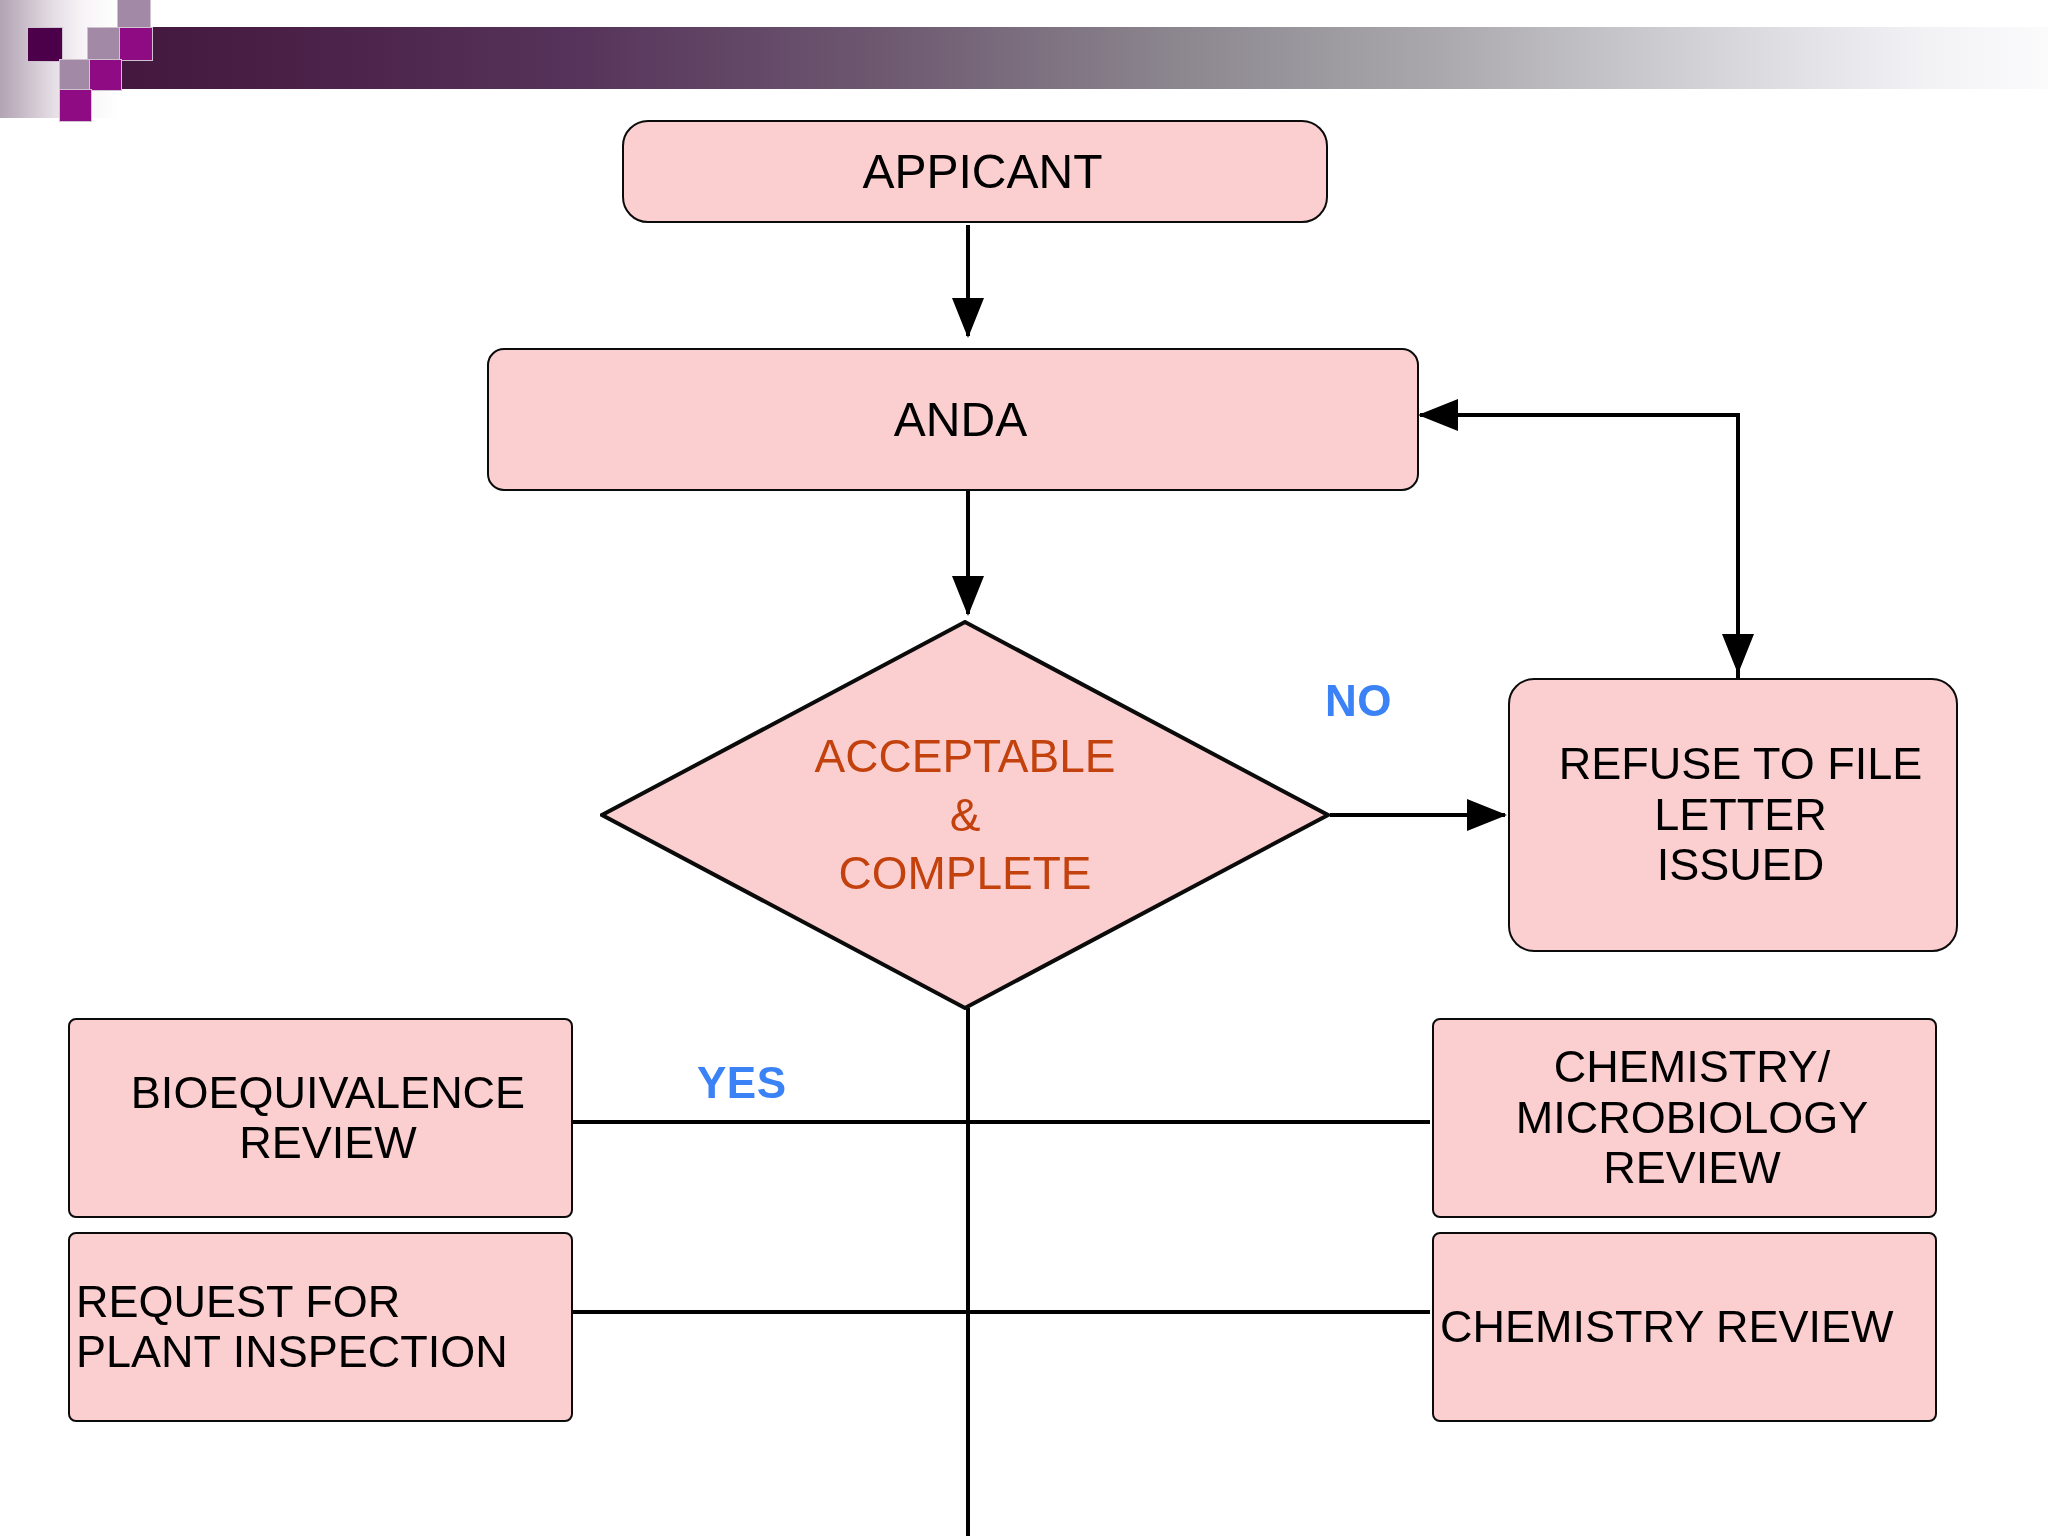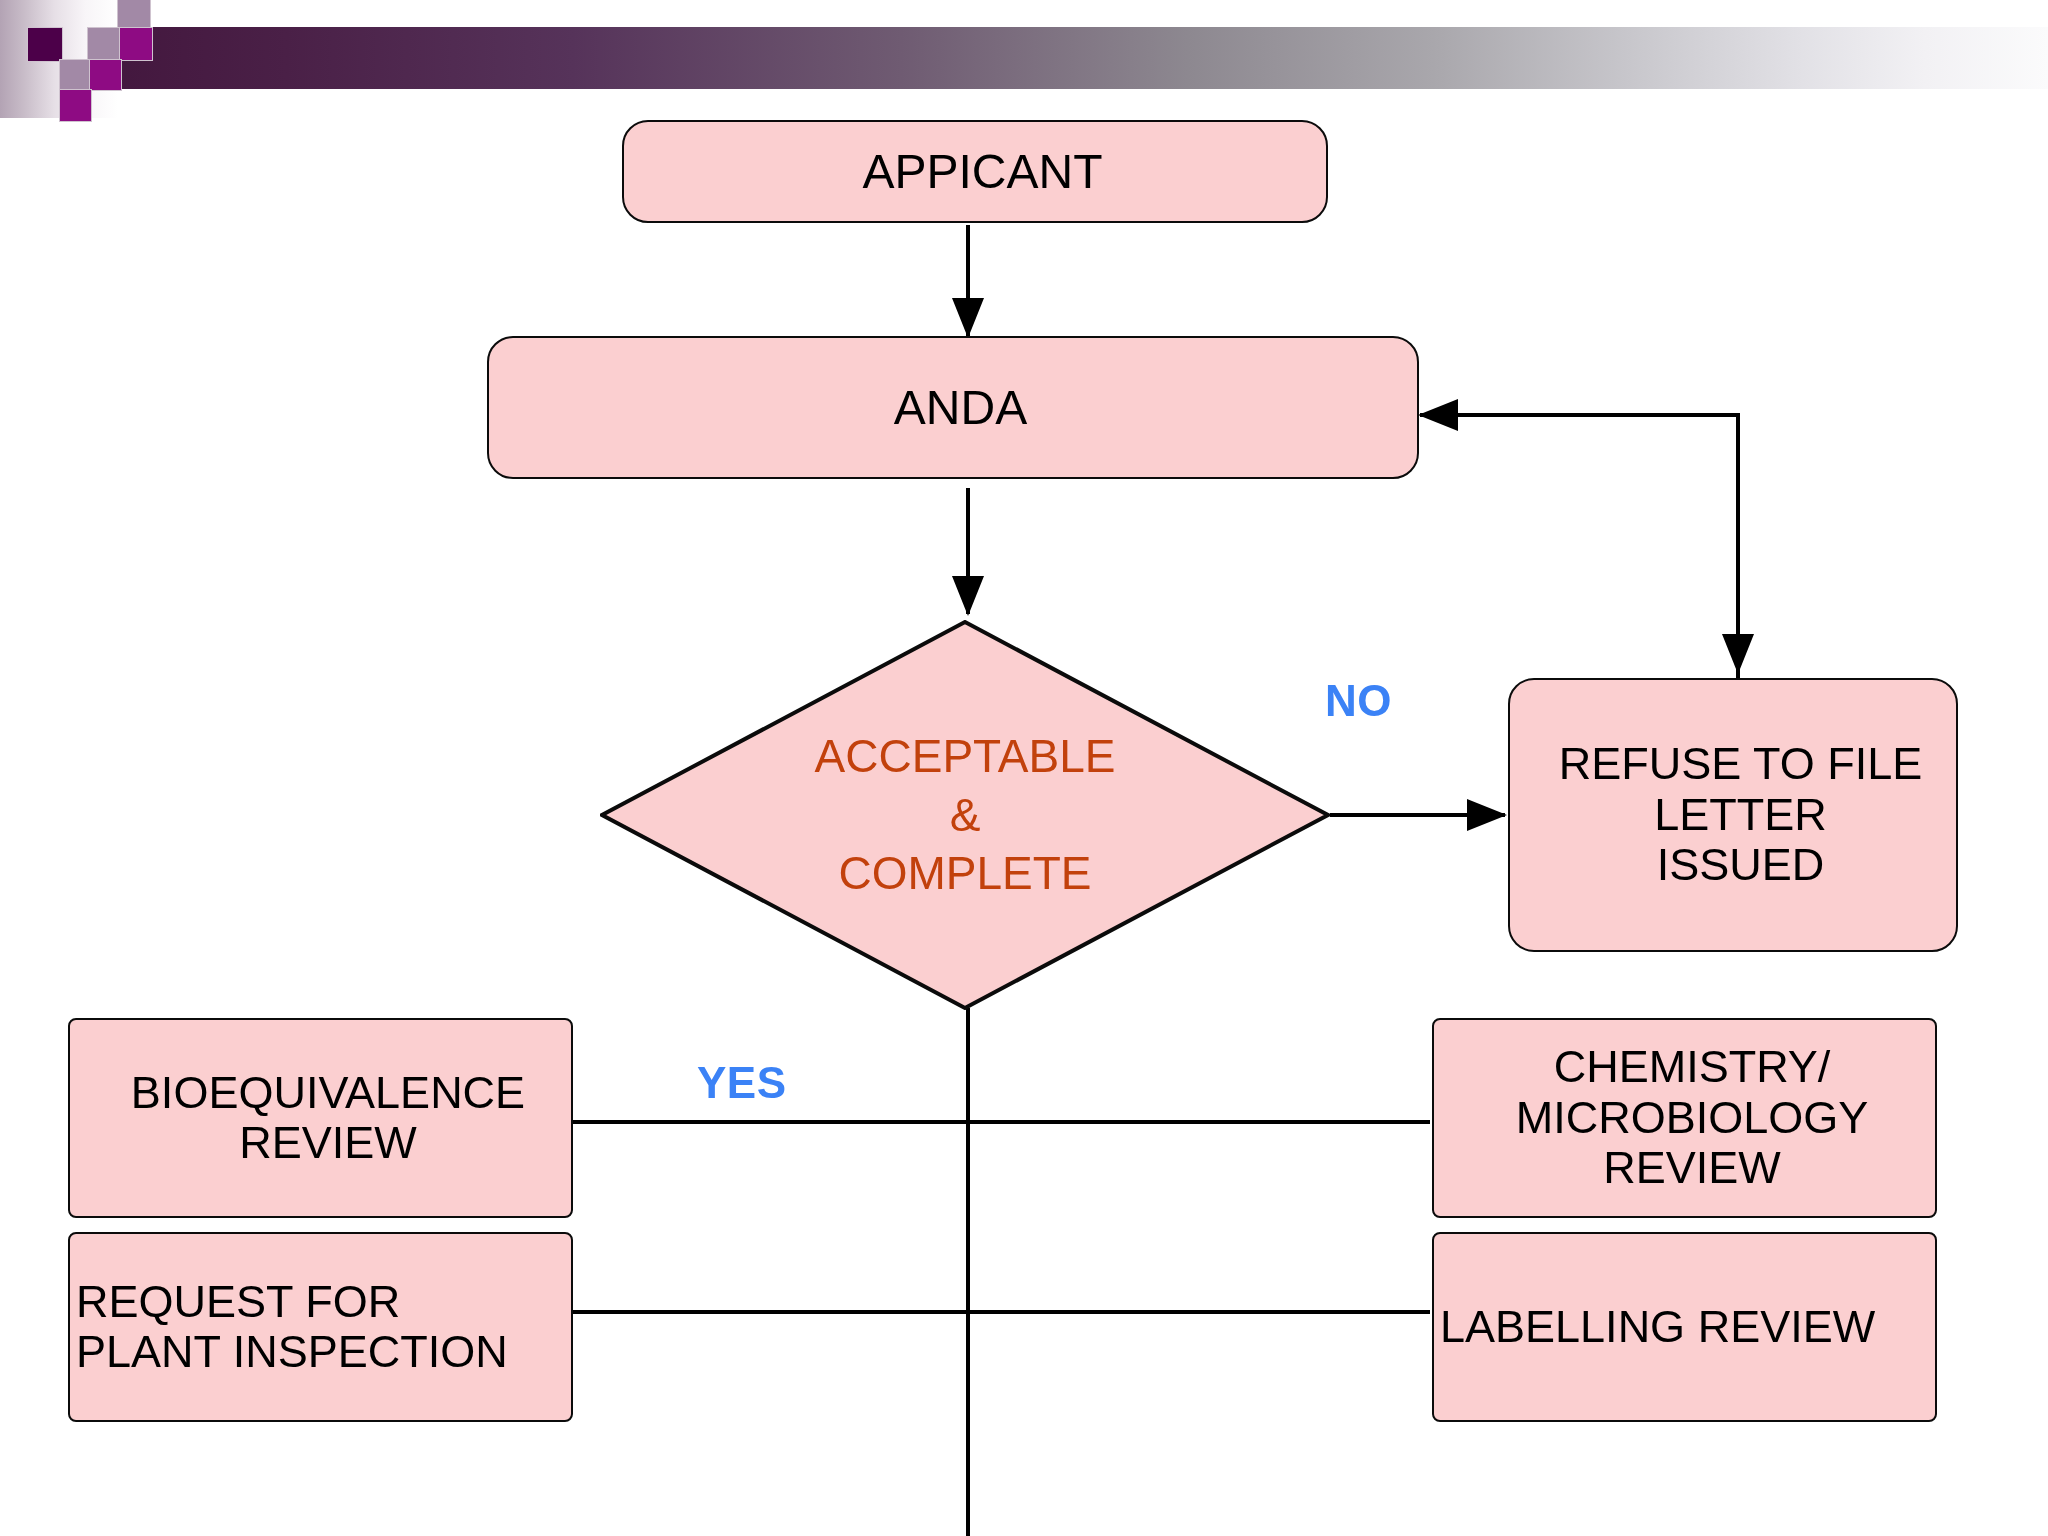--- a/index.html
+++ b/index.html
@@ -165,21 +165,21 @@
 
     <line x1="968" y1="1008" x2="968" y2="1536" stroke="#000" stroke-width="4"></line>
 
     <line x1="570" y1="1122" x2="1430" y2="1122" stroke="#000" stroke-width="4"></line>
 
     <line x1="570" y1="1312" x2="1430" y2="1312" stroke="#000" stroke-width="4"></line>
   </svg>
 
   <div class="node rounded" id="node-applicant" style="left:622px;top:120px;width:706px;height:103px;font-size:48px;">APPICANT</div>
 
-  <div class="node rounded" id="node-anda" style="left:487px;top:336px;width:932px;height:143px;font-size:48px;">ANDA</div>
+  <div class="node rounded" id="node-anda" style="left:487px;top:348px;width:932px;height:143px;font-size:48px;border-radius:17px;">ANDA</div>
 
   <div id="node-decision-wrap">
     <svg id="node-decision-shape" viewBox="0 0 730 390" preserveAspectRatio="none">
       <polygon points="365,2 728,195 365,388 2,195" fill="#fbcfd0" stroke="#0b0b0b" stroke-width="4"></polygon>
     </svg>
     <div id="node-decision-label">ACCEPTABLE
 &amp;
 COMPLETE</div>
   </div>
 
@@ -190,19 +190,19 @@
   <div class="node sharp" id="node-bioequivalence" style="left:68px;top:1018px;width:505px;height:200px;font-size:45px;text-align:center;">BIOEQUIVALENCE
 REVIEW</div>
 
   <div class="node sharp left-align overflow-text" id="node-plant-inspection" style="left:68px;top:1232px;width:505px;height:190px;font-size:45px;">REQUEST FOR
 PLANT INSPECTION</div>
 
   <div class="node sharp" id="node-chemistry" style="left:1432px;top:1018px;width:505px;height:200px;font-size:45px;text-align:center;">CHEMISTRY/
 MICROBIOLOGY
 REVIEW</div>
 
-  <div class="node sharp left-align overflow-text" id="node-labelling" style="left:1432px;top:1232px;width:505px;height:190px;font-size:45px;">LABELLING REVIEW</div>
+  <div class="node sharp left-align overflow-text" id="node-labelling" style="left:1432px;top:1232px;width:505px;height:190px;font-size:45px;">CHEMISTRY REVIEW</div>
 
   <div class="edge-label" style="left:1325px;top:676px;">NO</div>
 
   <div class="edge-label" style="left:697px;top:1058px;">YES</div>
 
 </div>
 
 </body></html>

